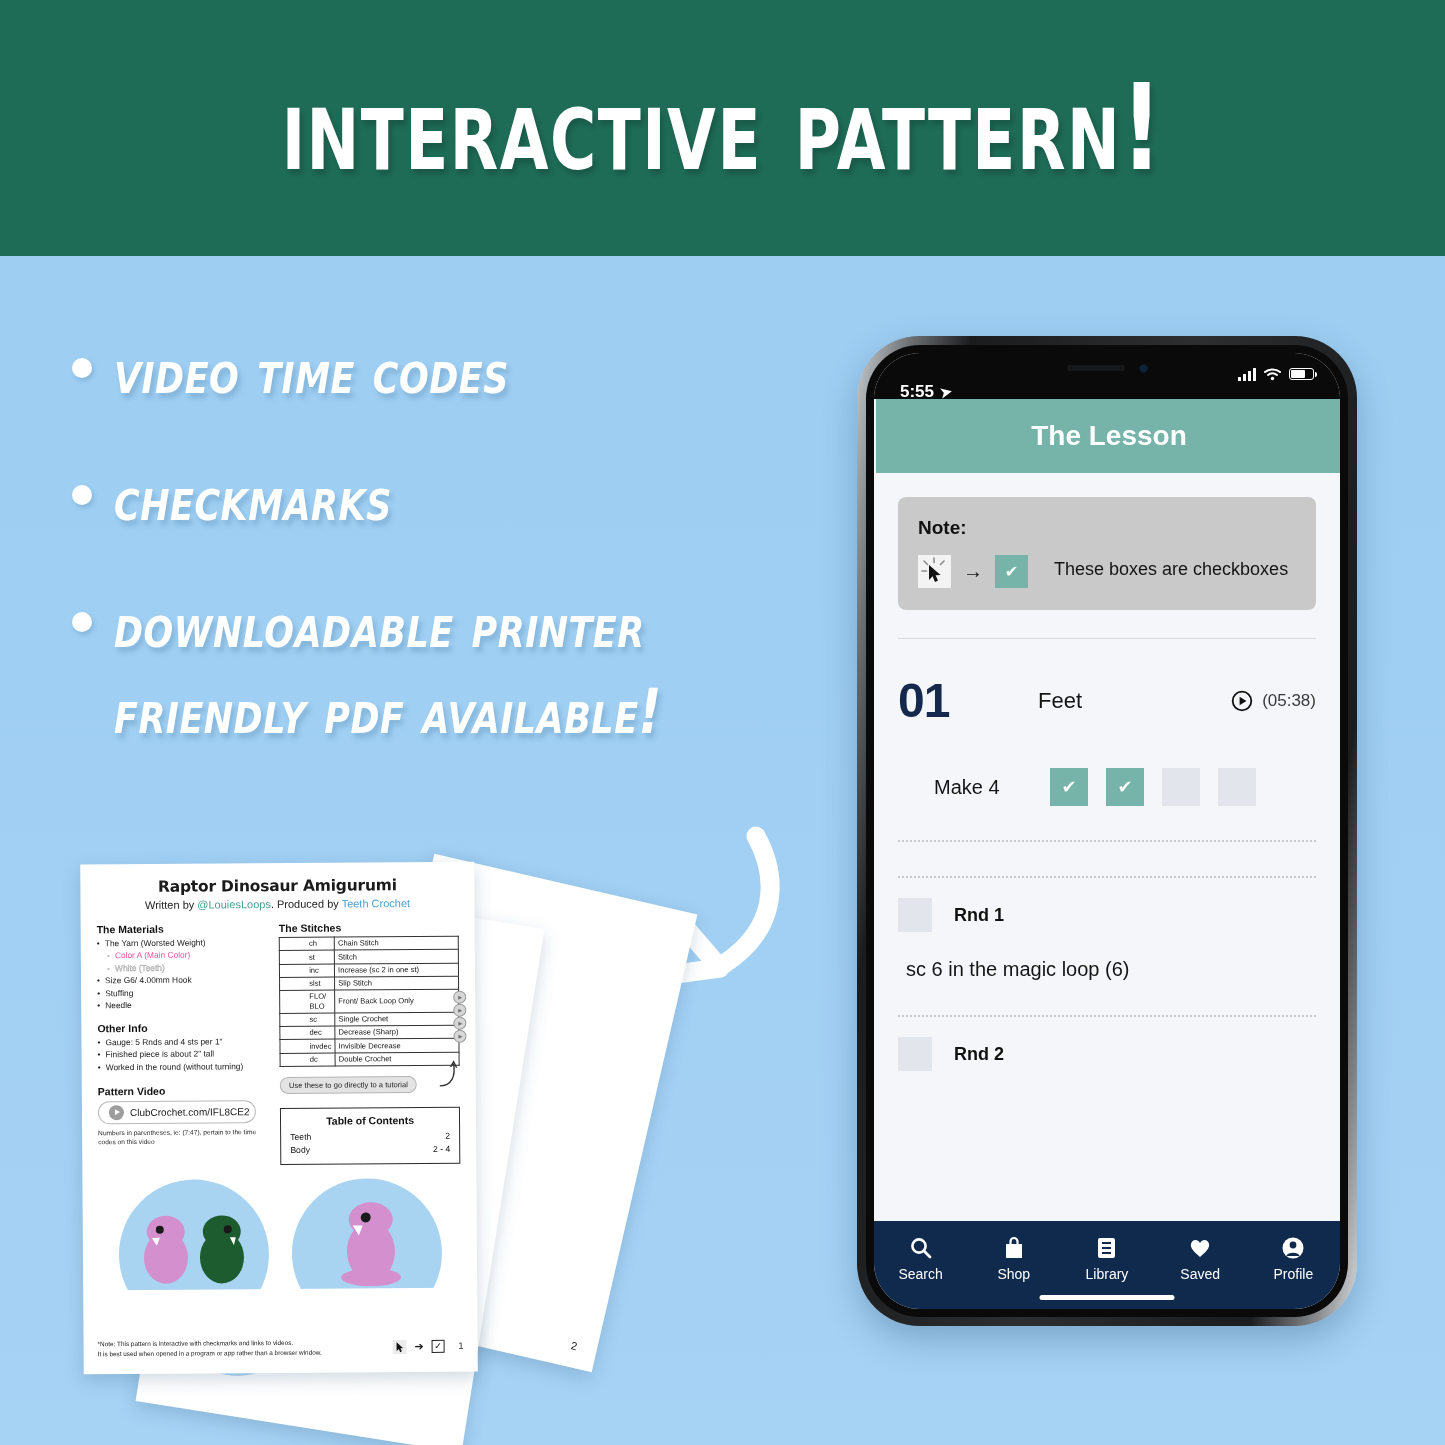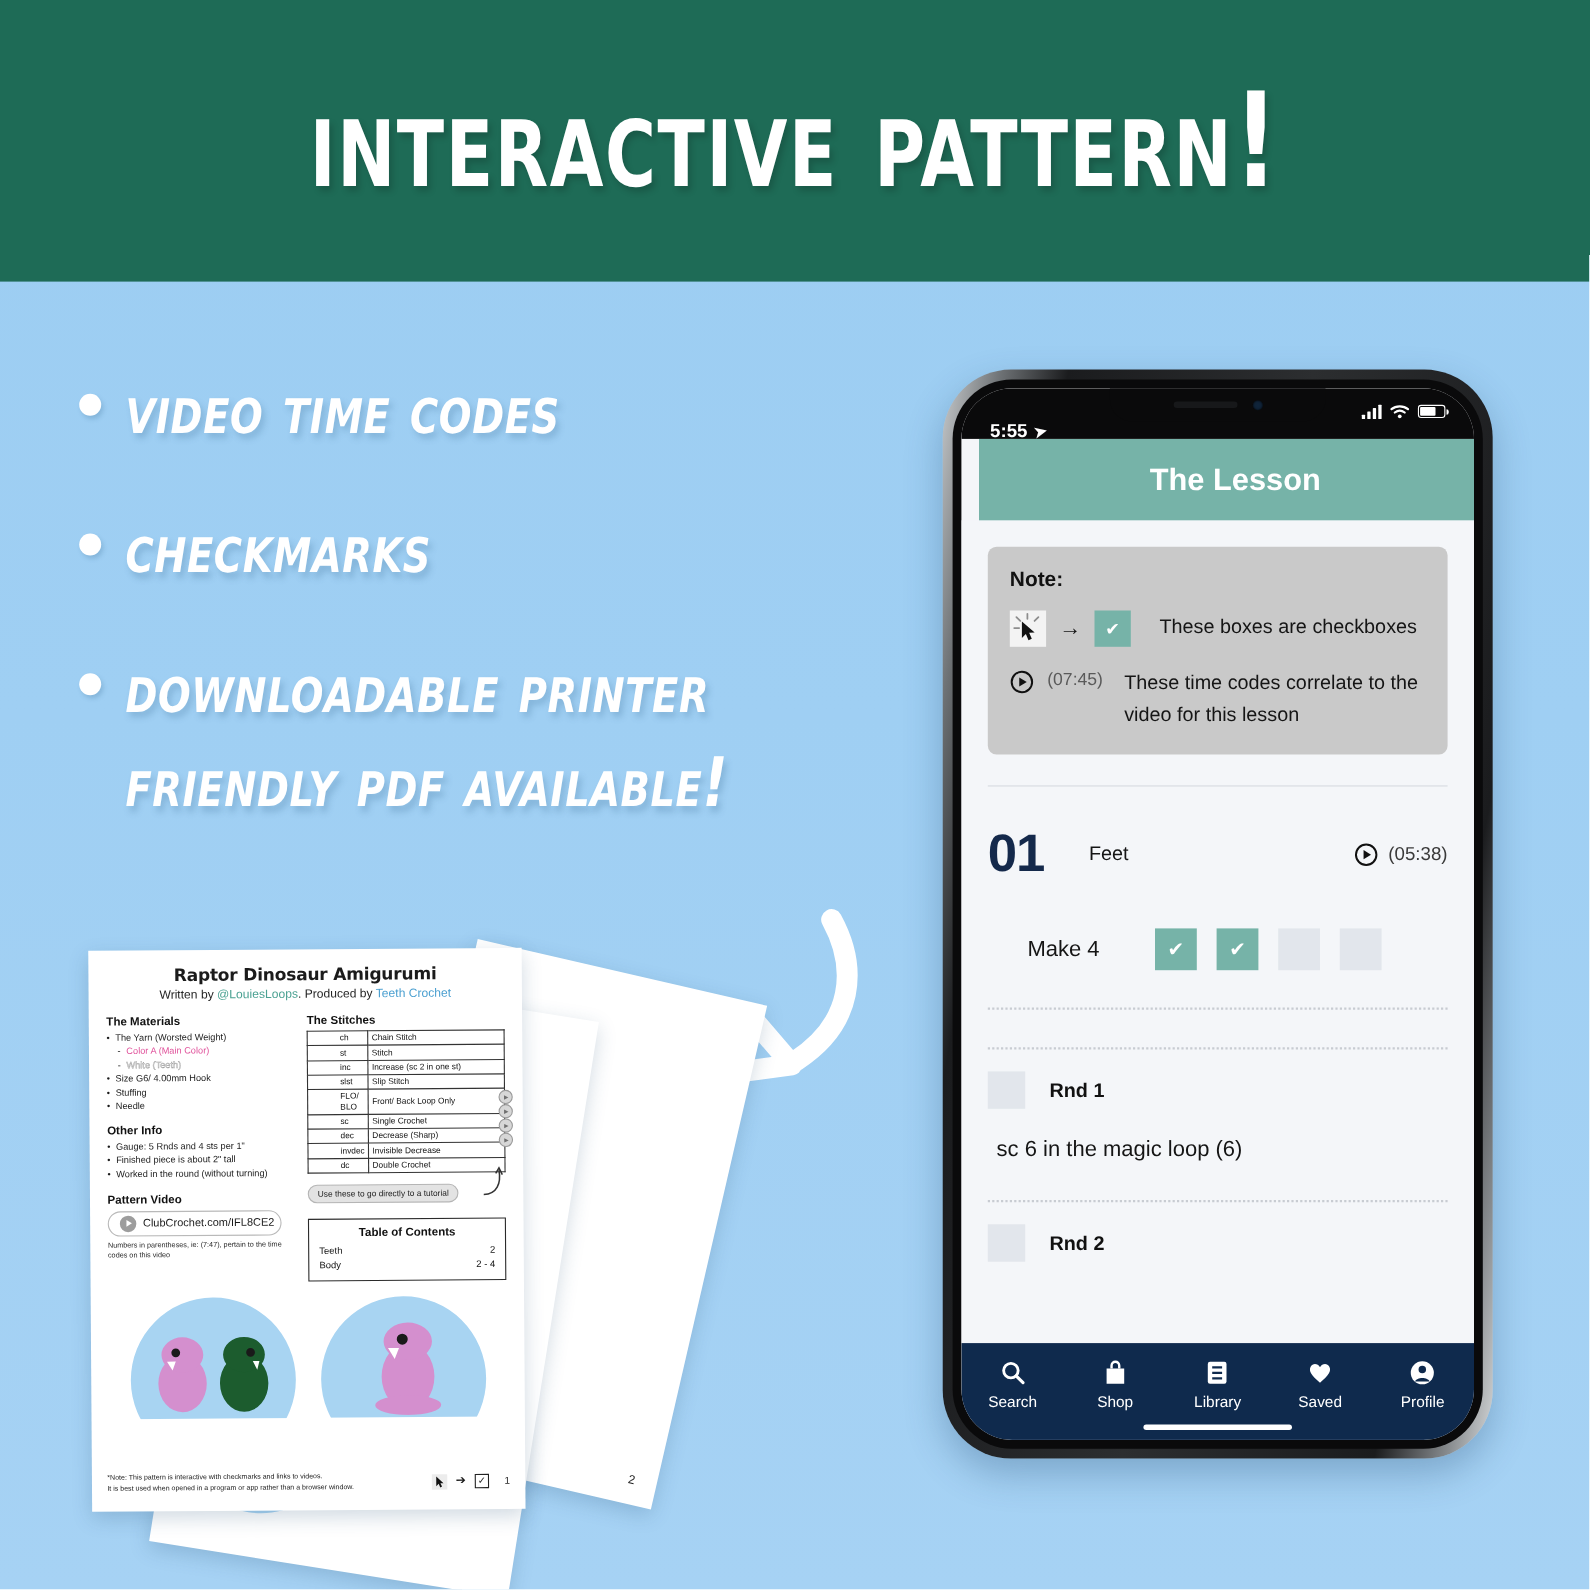--- a/index.html
+++ b/index.html
@@ -291,21 +291,21 @@
   .sb-right { display: flex; align-items: center; gap: 7px; }
   .bars { display: flex; align-items: flex-end; gap: 2px; height: 13px; }
   .bars i { width: 3px; background: #fff; display: block; border-radius: 0.5px; }
   .bars i:nth-child(1){height:4px;} .bars i:nth-child(2){height:7px;}
   .bars i:nth-child(3){height:10px;} .bars i:nth-child(4){height:13px;}
   .batt { width: 25px; height: 12px; border: 1.6px solid #fff; border-radius: 3px; position: relative; }
   .batt::after { content:""; position:absolute; right:-4px; top:3px; width:2px; height:5px; background:#fff; border-radius:0 2px 2px 0;}
   .batt i { position: absolute; left: 1.4px; top: 1.4px; bottom: 1.4px; width: 58%; background: #fff; border-radius: 1px; display:block;}
 
   .app-header {
-    position: absolute; left: 16px; top: 46px; width: 100%;
+    position: absolute; left: 2px; top: 46px; width: 100%;
     height: 74px;
     background: #76b3a8;
     display: flex; align-items: center; justify-content: center;
     z-index: 5;
   }
   .app-header-title { color: #fff; font-size: 28px; font-weight: 700; }
 
   .app-body {
     position: absolute; left: 0; top: 120px; right: 0; bottom: 88px;
     background: #f4f6f9;
@@ -334,21 +334,21 @@
   }
   .demo-checked::after { content:"✔"; color:#fff; font-size:16px; }
   .note-text { font-size: 18px; color: #151515; line-height: 1.62; padding-left: 14px; }
   .note-play { flex: 0 0 auto; margin-top: 3px; }
   .note-tc { font-size: 16px; color: #5a5a5a; flex: 0 0 auto; margin-top: 4px; width: 58px; }
 
   .divider { height: 1px; background: #d6dae0; margin: 28px 0 0 0; }
 
   .sec-head { display: flex; align-items: center; margin-top: 34px; }
   .sec-num { font-size: 48px; font-weight: 700; color: #14294b; letter-spacing: -1px; width: 92px; }
-  .sec-name { font-size: 18px; color: #151515; flex: 1 1 auto; }
+  .sec-name { font-size: 22px; color: #151515; flex: 1 1 auto; margin-left: 48px; }
   .sec-time { display: flex; align-items: center; gap: 9px; }
   .sec-tc { font-size: 17px; color: #3a3a3a; }
 
   .make-row { display: flex; align-items: center; margin-top: 40px; }
   .make-label { font-size: 20px; color: #151515; width: 152px; padding-left: 36px; }
   .cbs { display: flex; gap: 18px; }
   .cb { width: 38px; height: 38px; display:flex; align-items:center; justify-content:center; }
   .cb.on { background: #76b3a8; }
   .cb.on::after { content:"✔"; color:#fff; font-size:18px; }
   .cb.off { background: #e2e6ec; }
@@ -632,30 +632,20 @@
                   <line x1="4" y1="16" x2="8.5" y2="16"></line>
                 </g>
                 <path d="M11 10 L11 25 L14.6 21.3 L17 27 L20 25.6 L17.6 20.2 L22.6 20 Z" fill="#111"></path>
               </svg>
             </div>
             <div class="demo-arrow">→</div>
             <div class="demo-checked"></div>
             <div class="note-text">These boxes are checkboxes</div>
           </div>
 
-          <div class="note-row">
-            <div class="note-play">
-              <svg width="22" height="22" viewBox="0 0 22 22">
-                <circle cx="11" cy="11" r="9.3" fill="none" stroke="#111" stroke-width="1.8"></circle>
-                <path d="M8.6 6.8 L15.4 11 L8.6 15.2 Z" fill="#111"></path>
-              </svg>
-            </div>
-            <div class="note-tc">(07:45)</div>
-            <div class="note-text" style="padding-left:0">These time codes correlate to the video for this lesson</div>
-          </div>
         </div>
 
         <div class="divider"></div>
 
         <div class="sec-head">
           <div class="sec-num">01</div>
           <div class="sec-name">Feet</div>
           <div class="sec-time">
             <svg width="22" height="22" viewBox="0 0 22 22">
               <circle cx="11" cy="11" r="9.3" fill="none" stroke="#111" stroke-width="1.8"></circle>

